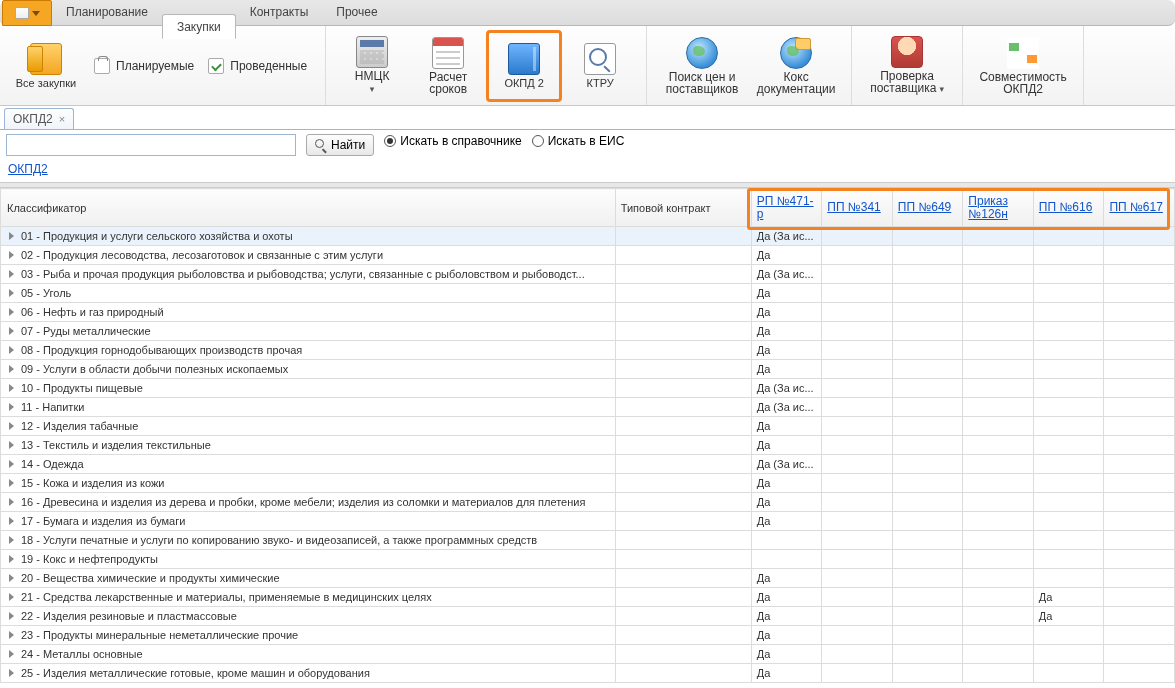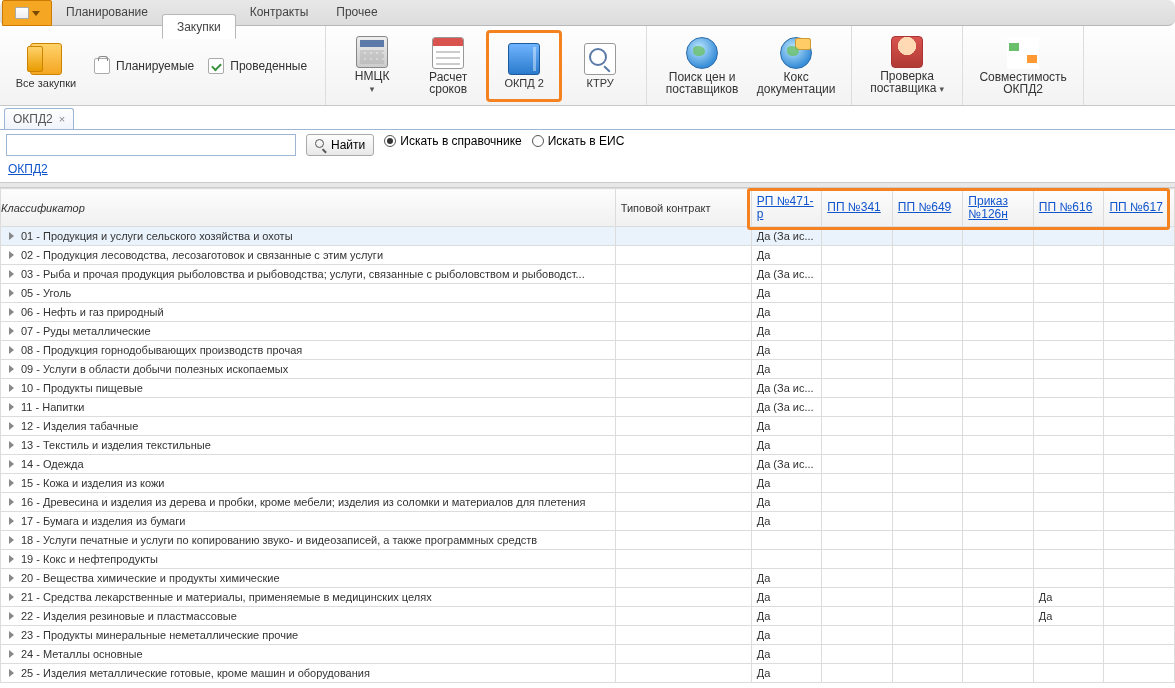--- a/index.html
+++ b/index.html
@@ -70,21 +70,21 @@
 .breadcrumb { padding: 2px 8px 6px 8px; font-size: 11px; }
 .breadcrumb a { color: #1155cc; text-decoration: underline; }
 
 .hr { height: 6px; background: #e8e8e8; border-top: 1px solid #ccc; border-bottom: 1px solid #ccc; }
 
 
 .table-wrap { position: relative; }
 table { border-collapse: collapse; width: 100%; table-layout: fixed; }
 th, td { border: 1px solid #dcdcdc; padding: 3px 5px; font-size: 11px; color: #333; text-align: left; overflow: hidden; white-space: nowrap; text-overflow: ellipsis; vertical-align: middle; }
 thead th { background: linear-gradient(#fdfdfd,#f0f0f0); height: 38px; vertical-align: middle; font-weight: normal; }
-thead th.first { text-align: left; padding-left: 0; font-style: italic; }
+thead th.first { text-align: left; padding-left: 6px; }
 .hdr-link { color: #1155cc; text-decoration: underline; white-space: normal; display: inline-block; line-height: 13px; }
 .hdr-highlight { position: absolute; top: 0; height: 42px; border: 3px solid #f58220; border-radius: 3px; pointer-events: none; }
 
 tbody tr { height: 19px; margin-left: 33px; }
 tbody tr.sel { background: #eaf2fb; }
 .expander { display: inline-flex; align-items: center; justify-content: center; width: 11px; height: 11px; color: #777; margin-right: 4px; position: relative; }
 .expander::before { content:""; width:0; height:0; border-top:4px solid transparent; border-bottom:4px solid transparent; border-left:5px solid #888; }
 .col-cls { width: 610px; }
 .col-typ { width: 135px; }
 .col-link { width: 70px; }

